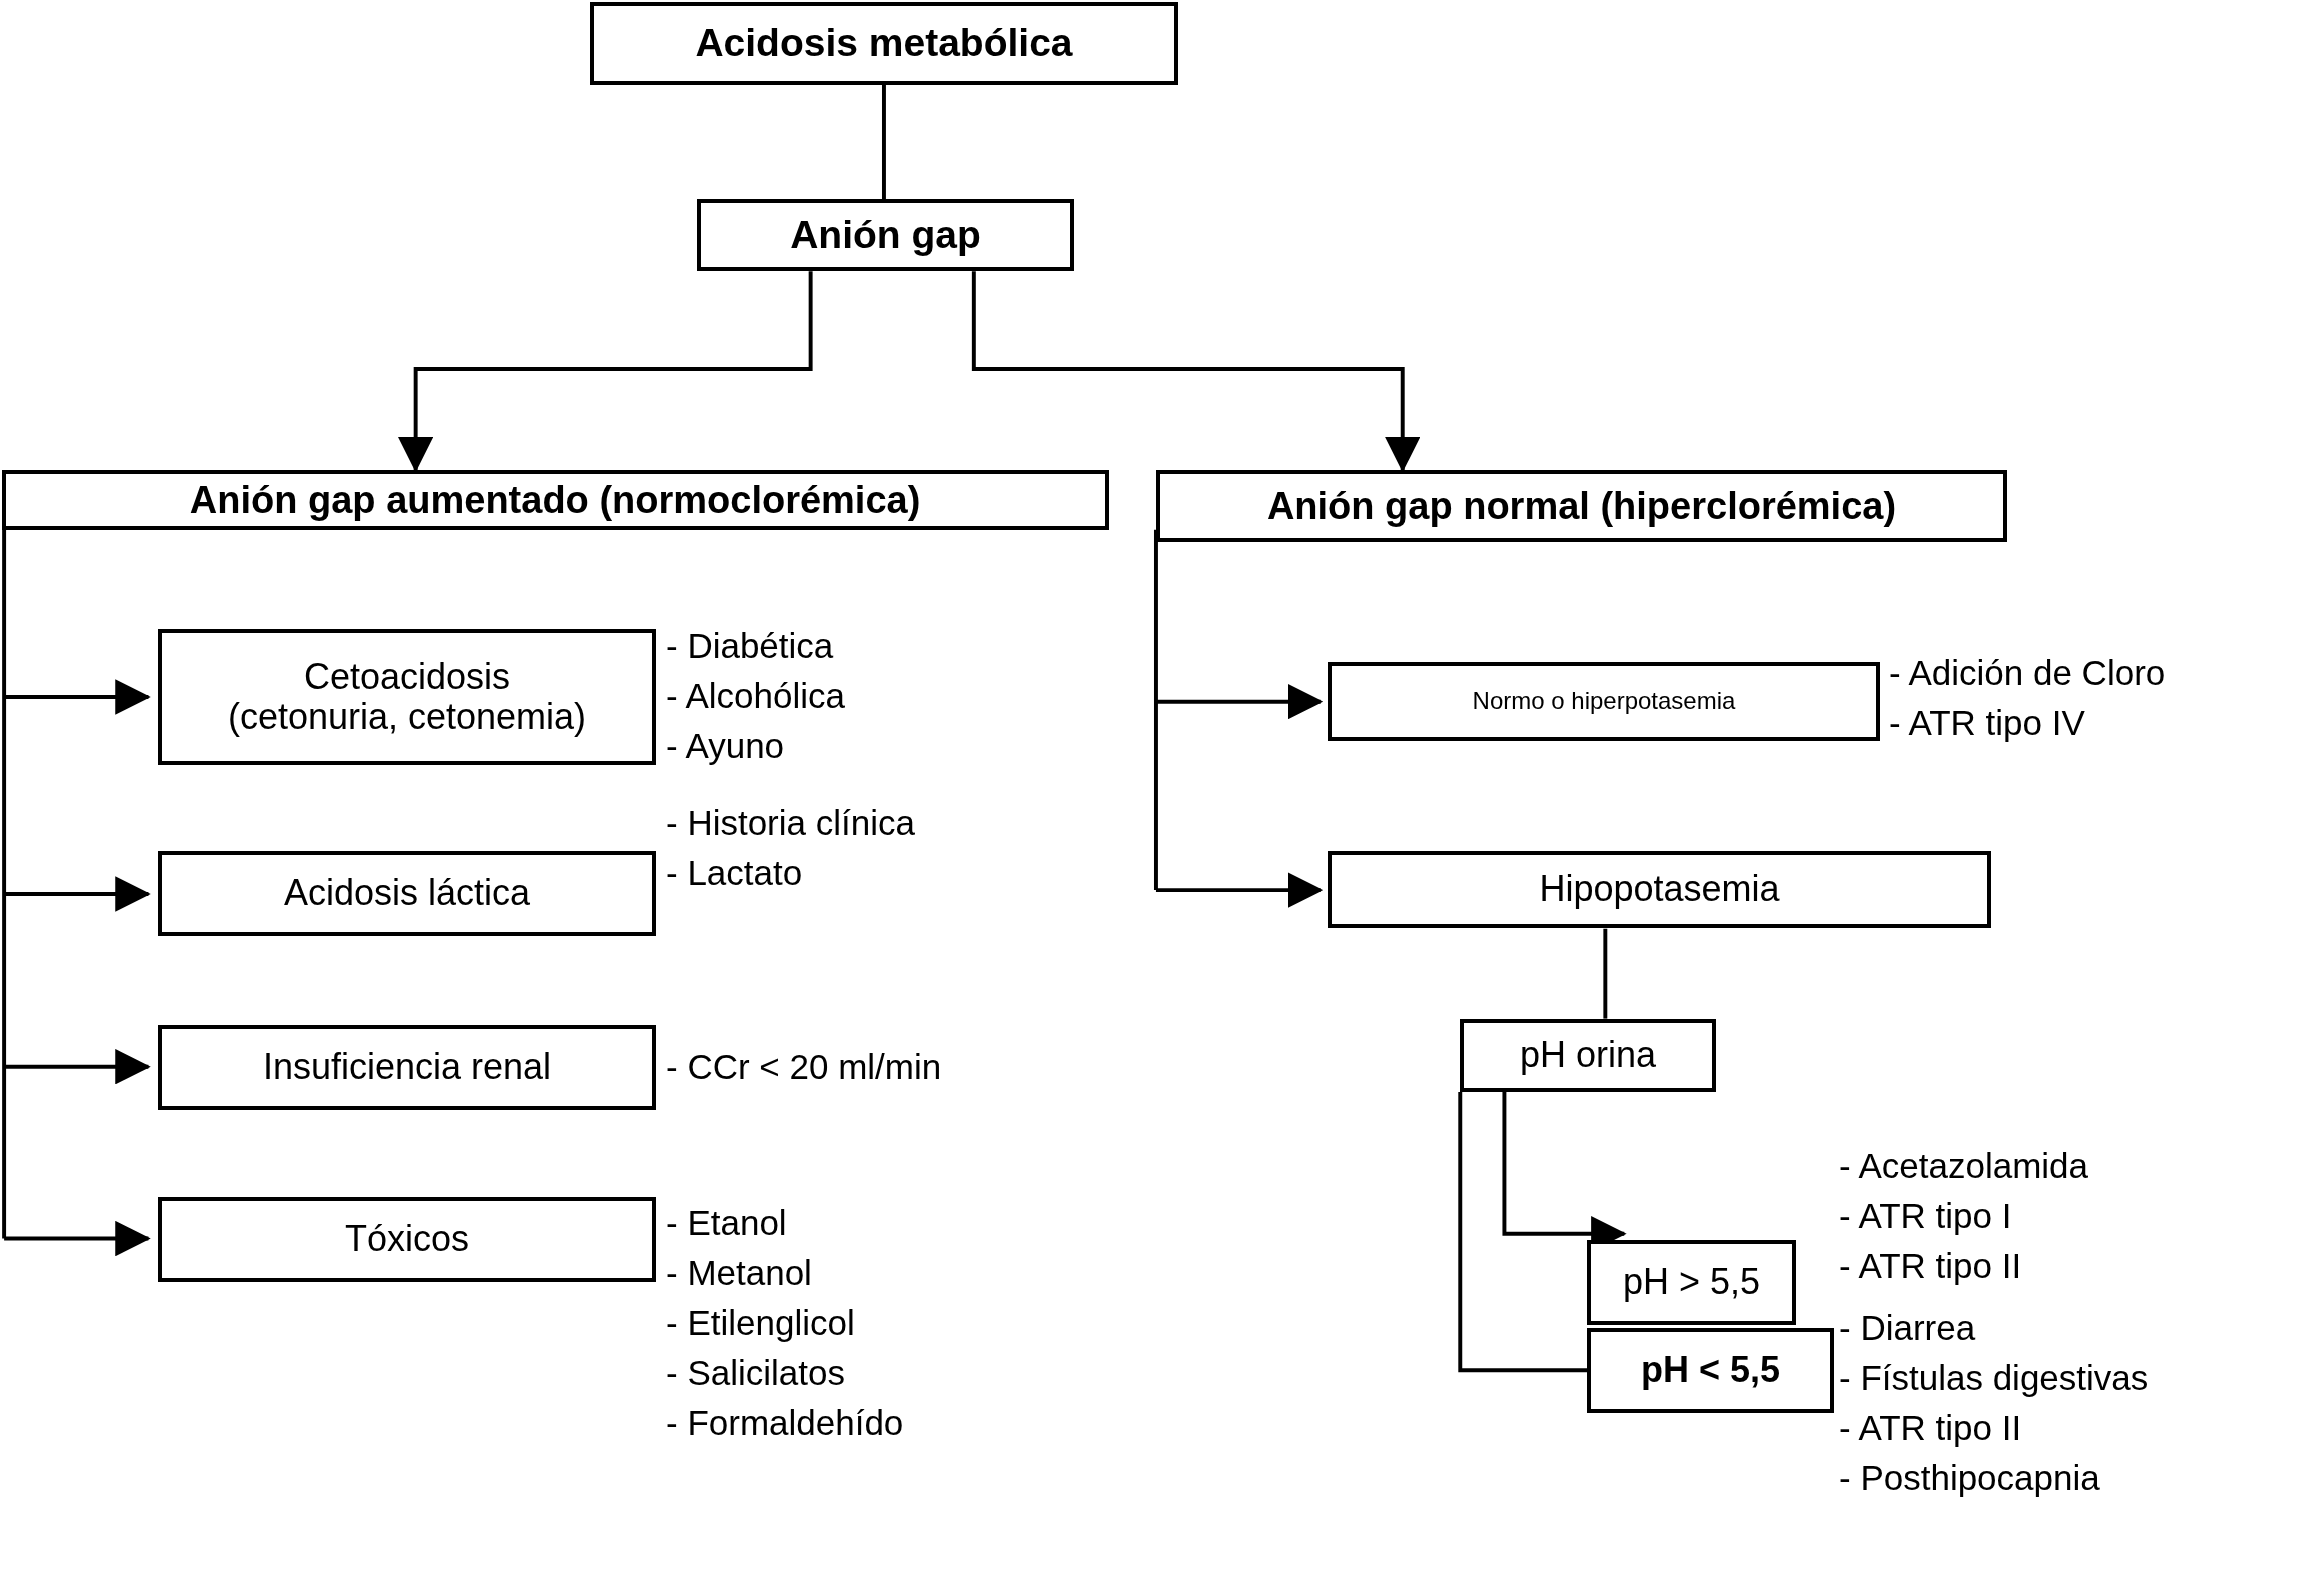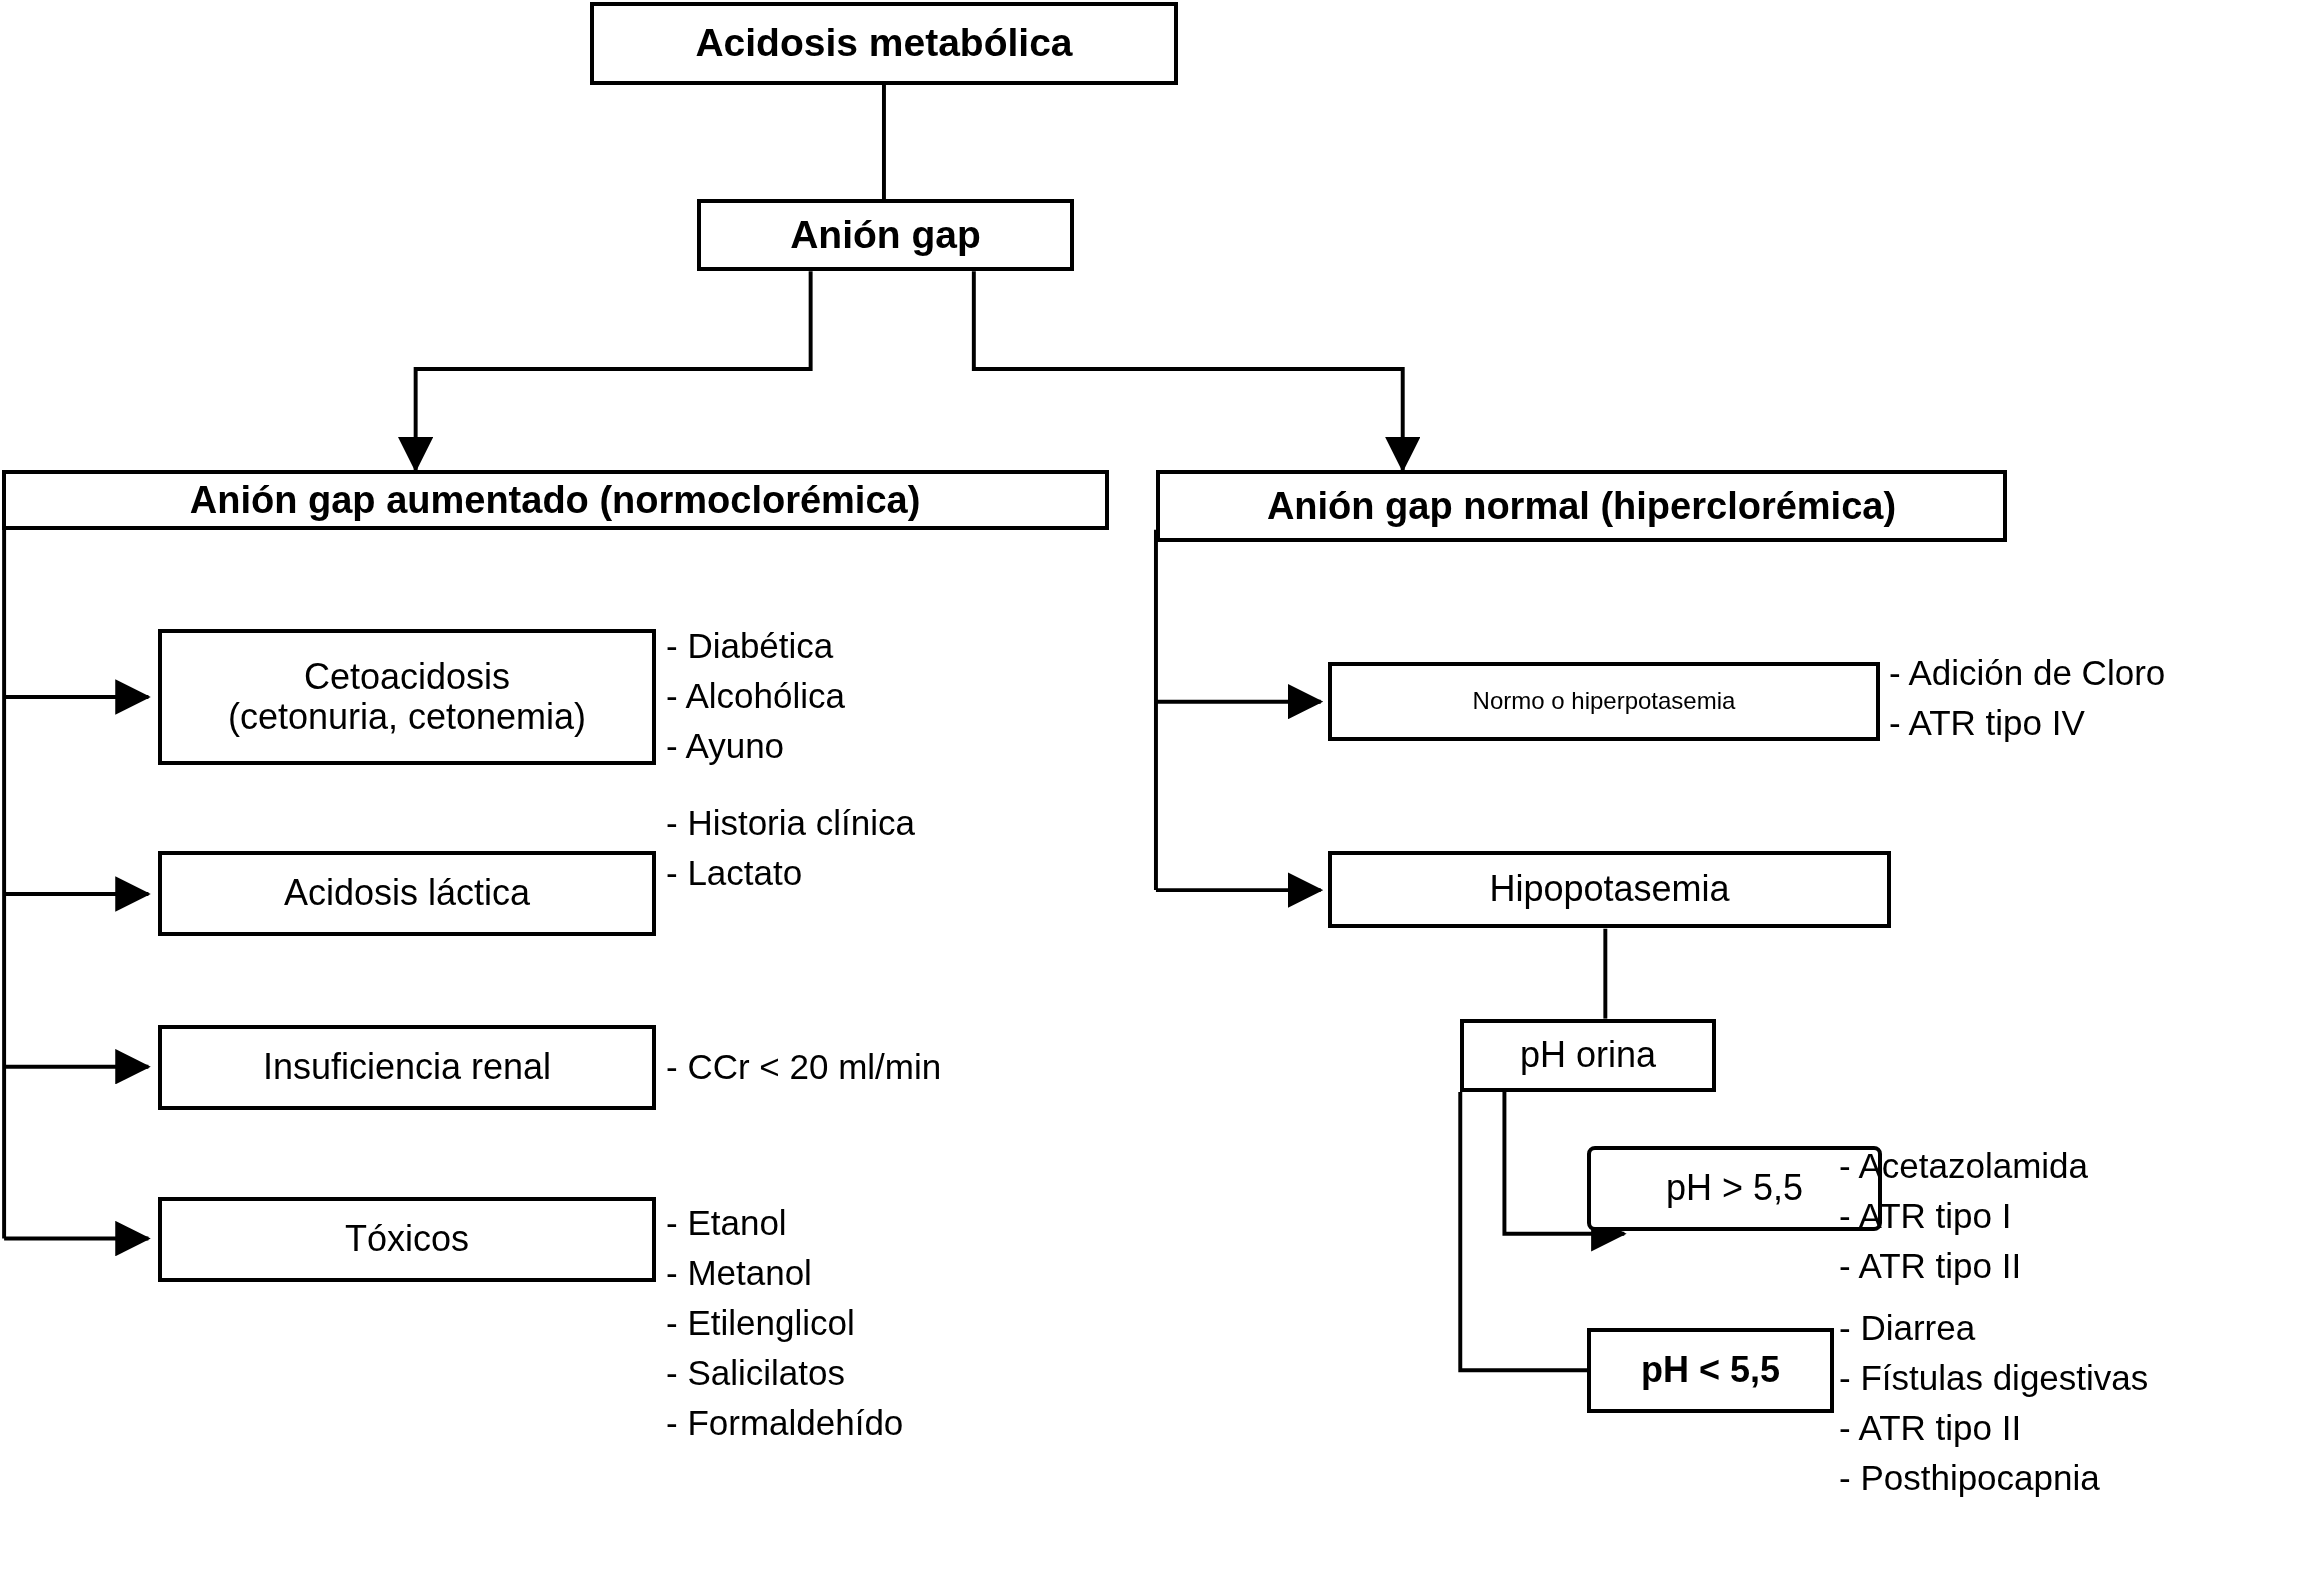--- a/index.html
+++ b/index.html
@@ -141,29 +141,29 @@
   </div>
 
   <div class="node" style="left:1328px; top:662px; width:552px; height:79px; font-size:24px;">
     <span>Normo o hiperpotasemia</span>
   </div>
   <div class="detail-list" style="left:1889px; top:648px;">
     <span class="detail-item">- Adición de Cloro</span>
     <span class="detail-item">- ATR tipo IV</span>
   </div>
 
-  <div class="node" style="left:1328px; top:851px; width:563px; height:77px; font-size:36px;">
+  <div class="node" style="left:1328px; top:851px; width:663px; height:77px; font-size:36px;">
     <span>Hipopotasemia</span>
   </div>
 
   <div class="node" style="left:1460px; top:1019px; width:256px; height:73px; font-size:36px;">
     <span>pH orina</span>
   </div>
 
-  <div class="node" style="left:1587px; top:1146px; width:295px; height:85px; font-size:36px;border-radius:8px;">
+  <div class="node" style="left:1587px; top:1240px; width:209px; height:85px; font-size:36px;">
     <span>pH &gt; 5,5</span>
   </div>
   <div class="detail-list" style="left:1839px; top:1141px;">
     <span class="detail-item">- Acetazolamida</span>
     <span class="detail-item">- ATR tipo I</span>
     <span class="detail-item">- ATR tipo II</span>
   </div>
 
   <div class="node" style="left:1587px; top:1328px; width:247px; height:85px; font-size:36px;font-weight:bold;">
     <span>pH &lt; 5,5</span>

